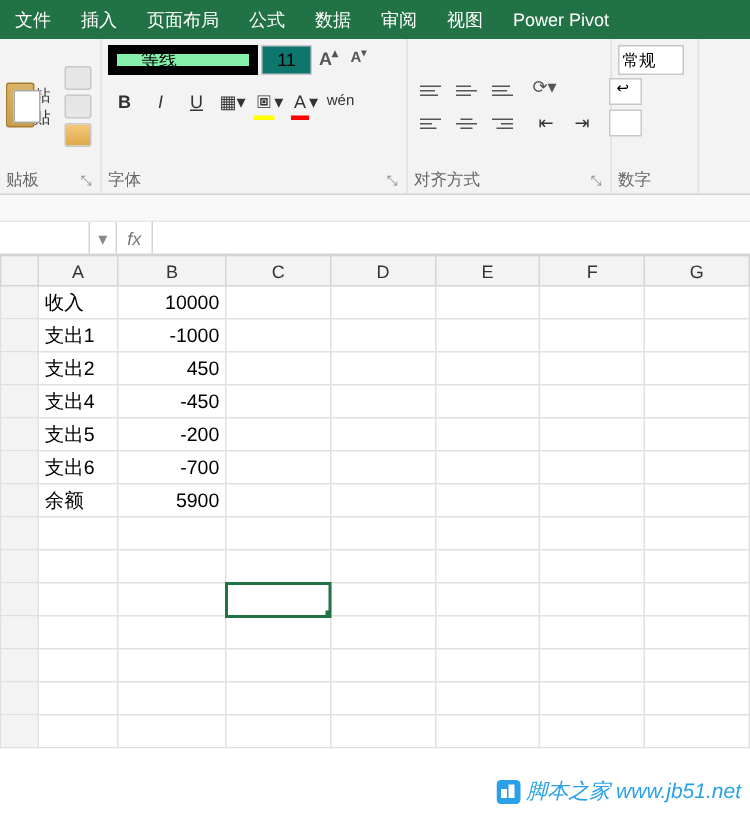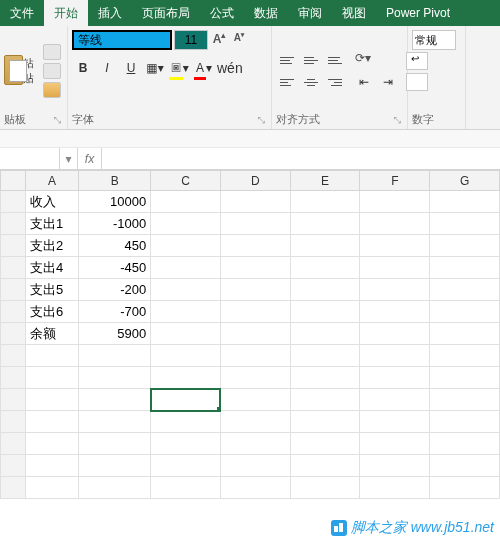--- a/index.html
+++ b/index.html
@@ -21,21 +21,21 @@
 .clipboard-big { width: 34px; display: flex; flex-direction: row; align-items: center; }
 .paste-icon { width: 26px; height: 30px; background: linear-gradient(#d8b46a,#c89f4f); border: 1px solid #a67c2e; border-radius: 2px; position: relative; margin-bottom: 3px; }
 .paste-icon::before { content:""; position:absolute; left:4px; top:4px; width:16px; height:20px; background:#fff; border:1px solid #aaa; }
 .paste-text { font-size: 11px; color: #333; }
 .clip-side { display:flex; flex-direction:column; gap:3px; padding-left:2px; }
 .small-ico { width:18px; height:16px; background:#e6e6e6; border:1px solid #c8c8c8; border-radius:2px; cursor:pointer; }
 .brush { background: linear-gradient(#f4c97a,#e0a94a); }
 
 
 .font-top { display:flex; gap:2px; align-items:center; }
-.font-name { width:100px; height:20px; border:2px solid #000000; background:#0ea5e9; font-size:12px; padding-left:4px; }
+.font-name { width:100px; height:20px; border:6px solid #000000; background:#86efac; font-size:12px; padding-left:16px; }
 .font-size { width:34px; height:20px; border:1px solid #c8c8c8; background:#0f766e; font-size:12px; text-align:center; }
 .aa { width:18px; height:18px; text-align:center; cursor:pointer; font-weight:bold; color:#555; }
 .aa.sm { font-size:10px; }
 .font-bot { display:flex; gap:2px; align-items:center; margin-top:4px; }
 .fb-btn { width:22px; height:20px; border:1px solid transparent; text-align:center; line-height:18px; border-radius:2px; cursor:pointer; color:#333; }
 .color-under { display:inline-block; border-bottom:3px solid; padding:0 2px; }
 
 
 .align-grid { display:grid; grid-template-columns:repeat(3,22px); gap:2px; }
 .al-btn { width:22px; height:18px; border:1px solid transparent; border-radius:2px; cursor:pointer; display:flex; flex-direction:column; justify-content:center; gap:2px; padding:2px 3px; }
@@ -71,21 +71,20 @@
 .wm { position:fixed; right:6px; bottom:6px; color:#2aa0e8; font-size:14px; font-style:italic; pointer-events:none; }
 .wm .w-ico { display:inline-block; width:16px; height:16px; background:#2aa0e8; border-radius:3px; vertical-align:middle; margin-right:4px; position:relative; }
 .wm .w-ico::before { content:""; position:absolute; left:3px; top:6px; width:4px; height:6px; background:#fff; }
 .wm .w-ico::after { content:""; position:absolute; left:8px; top:3px; width:4px; height:9px; background:#fff; }
 </style>
 </head>
 <body>
 
 <div class="tabs">
   <div class="tab">文件</div>
-  <div class="tab active">开始</div>
   <div class="tab">插入</div>
   <div class="tab">页面布局</div>
   <div class="tab">公式</div>
   <div class="tab">数据</div>
   <div class="tab">审阅</div>
   <div class="tab">视图</div>
   <div class="tab">Power Pivot</div>
 </div>
 
 <div class="ribbon">
@@ -113,21 +112,21 @@
         <div class="aa">A<sup style="font-size:8px">▴</sup></div>
         <div class="aa sm">A<sup style="font-size:7px">▾</sup></div>
       </div>
       <div class="font-bot">
         <div class="fb-btn" style="font-weight:bold">B</div>
         <div class="fb-btn" style="font-style:italic">I</div>
         <div class="fb-btn" style="text-decoration:underline">U</div>
         <div class="fb-btn">▦▾</div>
         <div class="fb-btn"><span class="color-under" style="border-color:#ffff00">🞖</span>▾</div>
         <div class="fb-btn"><span class="color-under" style="border-color:#ff0000">A</span>▾</div>
-        <div class="fb-btn" style="font-size:14px">wén</div>
+        <div class="fb-btn" style="font-size:10px">wén</div>
       </div>
     </div>
     <div class="group-title"><span>字体</span><span class="launcher">⤡</span></div>
   </div>
 
   <div class="group" style="width:136px">
     <div class="group-content">
       <div style="display:flex;flex-direction:column;gap:4px">
         <div class="align-grid">
           <div class="al-btn">

